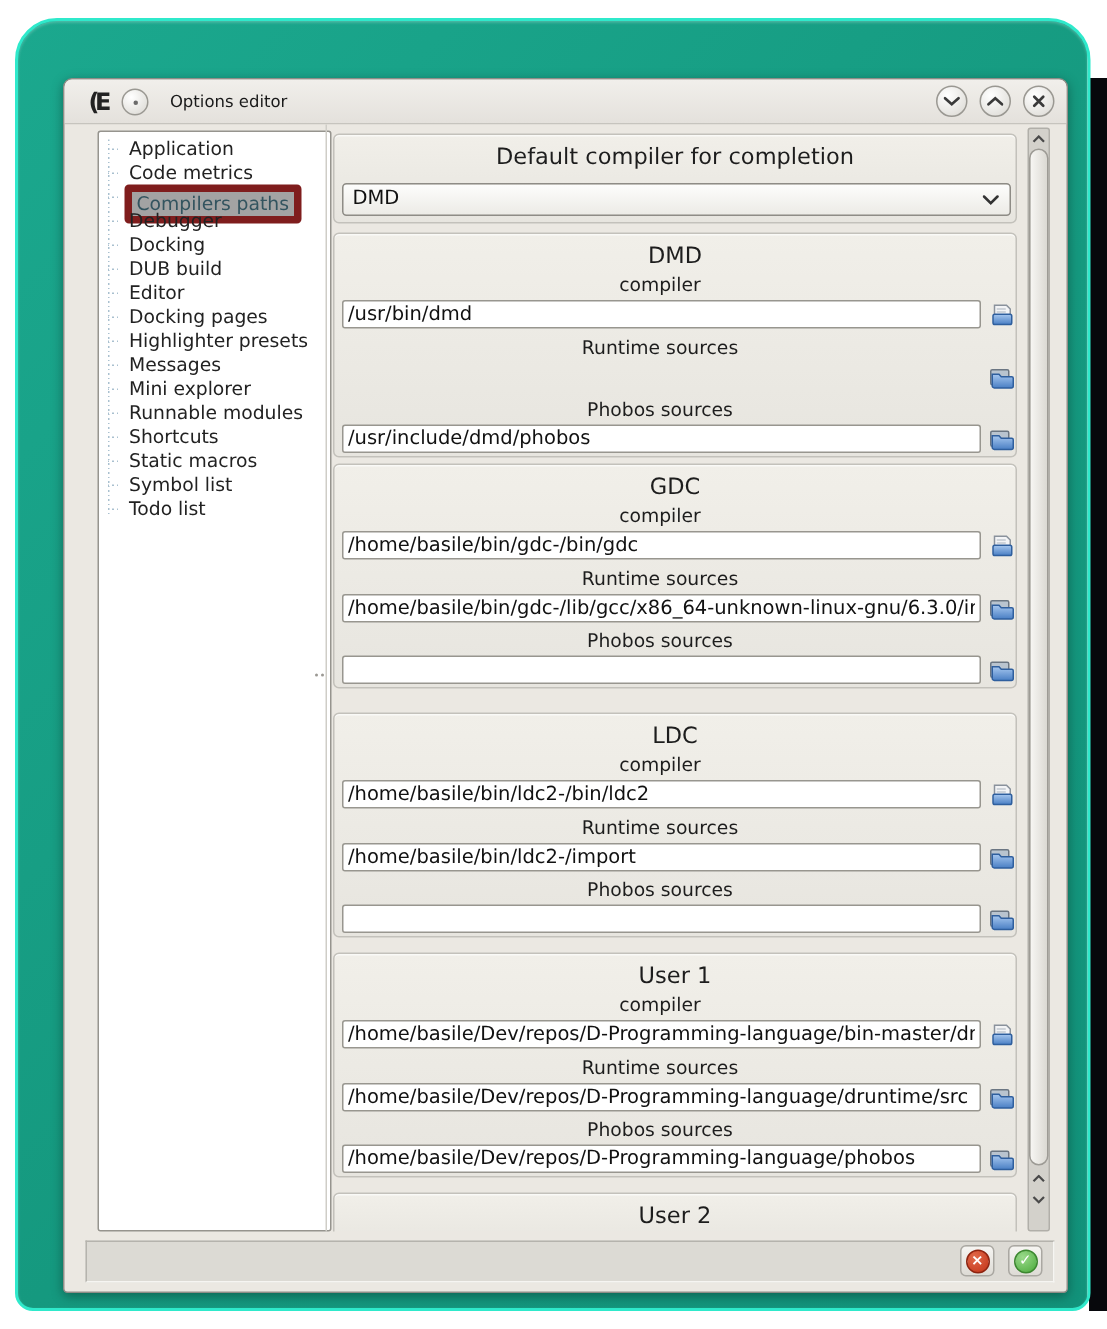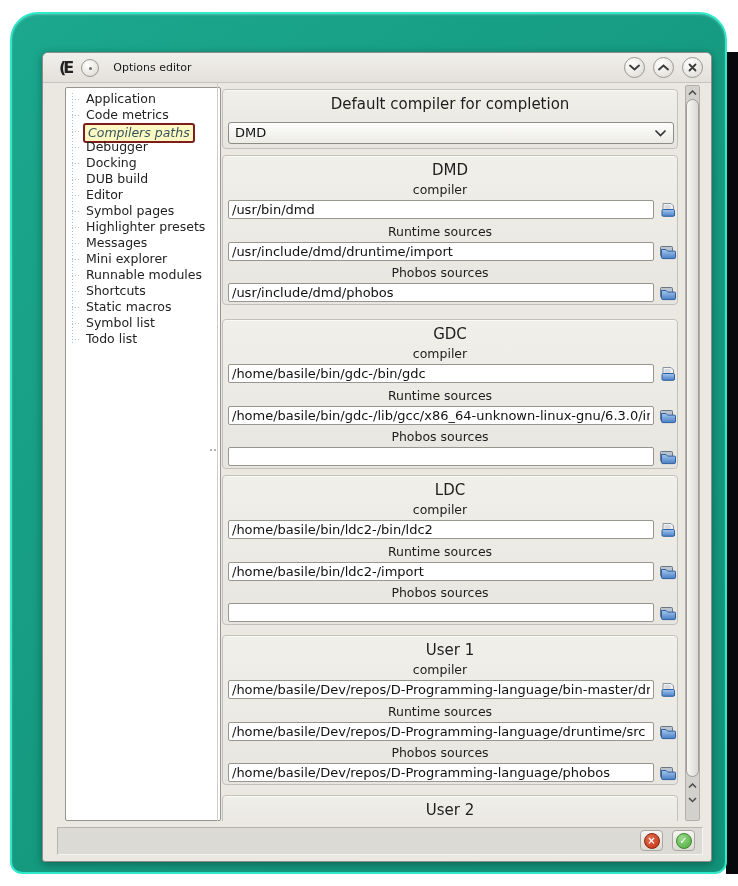--- a/index.html
+++ b/index.html
@@ -37,21 +37,21 @@
   .sidebar { position:absolute; left:22px; top:34px; width:156px; height:734px;
     background:#ffffff; border:1px solid #96948e; border-radius:2px; overflow:hidden; }
   .tree { position:relative; padding-top:3px; }
   .tree-vline { position:absolute; left:6px; top:5px; width:1px; height:250px;
     background-image:repeating-linear-gradient(#a9c0cf 0 1px, transparent 1px 3px); }
   .tree-item { position:relative; height:16px; line-height:16px; padding-left:17px;
     font-size:12.5px; color:#222; white-space:nowrap; }
   .tree-item::before { content:""; position:absolute; left:6px; top:8px; width:7px; height:1px;
     background-image:repeating-linear-gradient(90deg,#a9c0cf 0 1px, transparent 1px 3px); }
   .tree-item .pill { display:inline-block; padding:0 3px; border-radius:3px; }
-  .tree-item.selected .pill { background:#fef9c3; border:2px solid #7f1d1d; color:#33545f;font-style:italic; }
+  .tree-item.selected .pill { background:#a3a3a3; border:5px solid #7f1d1d; color:#33545f; }
 
   
   .splitter-grip { position:absolute; left:167px; top:394px; width:8px; height:6px; }
   .splitter-grip i { position:absolute; width:2px; height:2px; border-radius:50%; background:#9b9993; top:2px; }
   .splitter-grip i:first-child { left:0; } .splitter-grip i:last-child { left:4px; }
 
   
   .scrollarea { position:absolute; left:174px; top:30px; width:466px; height:738px;
     overflow:hidden; border-left:1px solid #cfcdc7; }
   .group { position:absolute; left:4px; width:456px;
@@ -137,21 +137,21 @@
       <div class="sidebar">
         <div class="tree">
           <div class="tree-vline"></div>
           <div class="tree-item"><span class="pill">Application</span></div>
           <div class="tree-item"><span class="pill">Code metrics</span></div>
           <div class="tree-item selected"><span class="pill">Compilers paths</span></div>
           <div class="tree-item"><span class="pill">Debugger</span></div>
           <div class="tree-item"><span class="pill">Docking</span></div>
           <div class="tree-item"><span class="pill">DUB build</span></div>
           <div class="tree-item"><span class="pill">Editor</span></div>
-          <div class="tree-item"><span class="pill">Symbol pages</span></div>
+          <div class="tree-item"><span class="pill">Docking pages</span></div>
           <div class="tree-item"><span class="pill">Highlighter presets</span></div>
           <div class="tree-item"><span class="pill">Messages</span></div>
           <div class="tree-item"><span class="pill">Mini explorer</span></div>
           <div class="tree-item"><span class="pill">Runnable modules</span></div>
           <div class="tree-item"><span class="pill">Shortcuts</span></div>
           <div class="tree-item"><span class="pill">Static macros</span></div>
           <div class="tree-item"><span class="pill">Symbol list</span></div>
           <div class="tree-item"><span class="pill">Todo list</span></div>
         </div>
       </div>
@@ -176,34 +176,33 @@
         <div class="group" style="top:72px; height:150px;">
           <div class="grp-title">DMD</div>
           <div class="lbl lbl1">compiler</div>
           <input class="fld fld1" value="/usr/bin/dmd" style="">
           <span class="ibtn ib1"><svg width="18" height="16" viewBox="0 0 18 16">
                 <path d="M4 1.5 h8 l2.5 2.5 V8.5 H4 Z" fill="#f3f4f6" stroke="#8a929c"></path>
                 <path d="M5.5 4 h6 M5.5 6 h6" stroke="#aab2bc" stroke-width="0.8"></path>
                 <rect x="3" y="7.5" width="12.5" height="6.8" rx="1.2" fill="url(#gradFolder)" stroke="#2f5f9e"></rect>
               </svg></span>
           <div class="lbl lbl2">Runtime sources</div>
-          <input class="fld fld2" value="/usr/include/dmd/druntime/import" style="">
           <span class="ibtn ib2"><svg width="18" height="16" viewBox="0 0 18 16">
                 <rect x="1.5" y="2.5" width="12" height="10" rx="1" fill="#b9c4cf" stroke="#6b7682"></rect>
                 <path d="M2.5 5.5 h4.5 l1.5 1.6 h7 a1 1 0 0 1 1 1 v5.2 a1.3 1.3 0 0 1 -1.3 1.3 H3.8 a1.3 1.3 0 0 1 -1.3 -1.3 Z" fill="url(#gradFolder)" stroke="#2f5f9e"></path>
               </svg></span>
           <div class="lbl lbl3">Phobos sources</div>
           <input class="fld fld3" value="/usr/include/dmd/phobos" style="">
           <span class="ibtn ib3"><svg width="18" height="16" viewBox="0 0 18 16">
                 <rect x="1.5" y="2.5" width="12" height="10" rx="1" fill="#b9c4cf" stroke="#6b7682"></rect>
                 <path d="M2.5 5.5 h4.5 l1.5 1.6 h7 a1 1 0 0 1 1 1 v5.2 a1.3 1.3 0 0 1 -1.3 1.3 H3.8 a1.3 1.3 0 0 1 -1.3 -1.3 Z" fill="url(#gradFolder)" stroke="#2f5f9e"></path>
               </svg></span>
         </div>
 
-        <div class="group" style="top:236px; height:150px;">
+        <div class="group" style="top:226px; height:150px;">
           <div class="grp-title">GDC</div>
           <div class="lbl lbl1">compiler</div>
           <input class="fld fld1" value="/home/basile/bin/gdc-/bin/gdc" style="">
           <span class="ibtn ib1"><svg width="18" height="16" viewBox="0 0 18 16">
                 <path d="M4 1.5 h8 l2.5 2.5 V8.5 H4 Z" fill="#f3f4f6" stroke="#8a929c"></path>
                 <path d="M5.5 4 h6 M5.5 6 h6" stroke="#aab2bc" stroke-width="0.8"></path>
                 <rect x="3" y="7.5" width="12.5" height="6.8" rx="1.2" fill="url(#gradFolder)" stroke="#2f5f9e"></rect>
               </svg></span>
           <div class="lbl lbl2">Runtime sources</div>
           <input class="fld fld2" value="/home/basile/bin/gdc-/lib/gcc/x86_64-unknown-linux-gnu/6.3.0/includ" style="">

